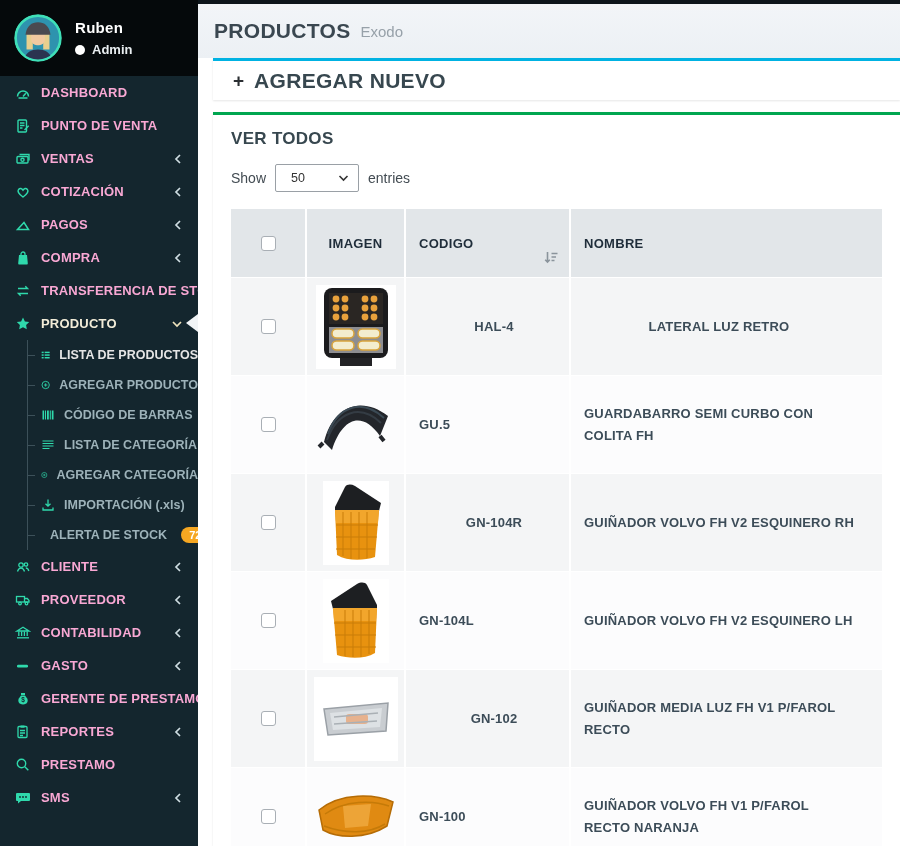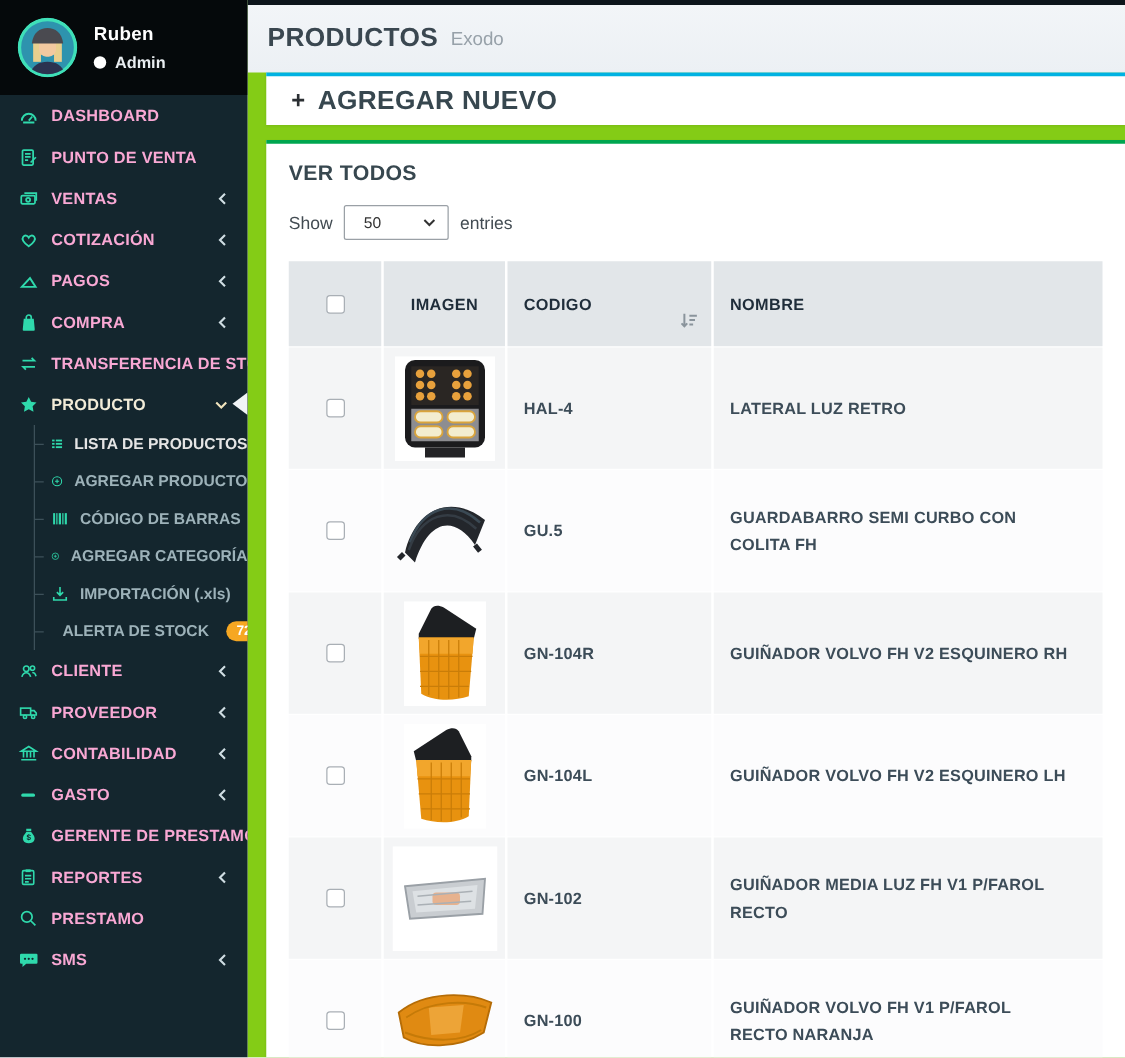--- a/index.html
+++ b/index.html
@@ -26,21 +26,21 @@
   .si { height:30px; display:flex; align-items:center; gap:9px; padding-left:13px; position:relative; cursor:pointer; }
   .si::before { content:""; position:absolute; left:0; top:50%; width:7px; height:1px; background:#3c5059; }
   .si .lbl { color:#9db2b9; font-size:12.5px; font-weight:bold; white-space:nowrap; }
   .si.active .lbl { color:#e5e5e5; }
   .badge { background:#f6a722; color:#fff; font-size:11px; font-weight:bold; border-radius:10px; padding:2px 8px; margin-left:5px; }
 
   .notch { position:absolute; right:0; top:314px; width:0; height:0;
            border-top:9px solid transparent; border-bottom:9px solid transparent; border-right:12px solid #f1f4f6; }
 
   
-  .main { flex:1; display:flex; flex-direction:column; background:#84cc16; overflow:hidden; }
+  .main { flex:1; display:flex; flex-direction:column; background:#ffffff; overflow:hidden; }
   .topstrip { height:4px; background:#0d151b; flex:none; }
   .pagehead { height:54px; flex:none; background:linear-gradient(#f2f5f8,#ecf0f4); display:flex; align-items:center; padding:0 16px; gap:10px; }
   .pagehead .title { font-size:21px; font-weight:bold; color:#3a4750; letter-spacing:.3px; }
   .pagehead .sub { font-size:15px; color:#97a1a9; }
 
   .panel-add { margin-left:15px; background:#fff; border-top:3px solid #00b2e2; height:42px;
                display:flex; align-items:center; padding:0 20px; gap:10px; box-shadow:0 1px 2px rgba(0,0,0,.10); cursor:pointer; }
   .panel-add .plus { font-size:19px; font-weight:bold; color:#2b2f33; line-height:1; }
   .panel-add .txt { font-size:21px; font-weight:bold; color:#37474f; letter-spacing:.3px; }
 
@@ -60,21 +60,21 @@
   .hc { background:#e2e6e9; height:68px; display:flex; align-items:center; position:relative; }
   .hc .htxt { font-size:13px; font-weight:bold; color:#1f2d3a; letter-spacing:.3px; }
   .hc.c-check, .hc.c-img { justify-content:center; }
   .hc.c-code, .hc.c-name { padding-left:13px; }
   .sorticon { position:absolute; right:10px; bottom:8px; }
 
   .bc { height:97px; display:flex; align-items:center; }
   .bc.c-check, .bc.c-img { justify-content:center; }
   .bc.c-code, .bc.c-name { padding-left:13px; }
   .bc.c-name { padding-right:28px; }
-  .r-odd { background:#f4f5f6; }
+  .r-odd { background:#f4f5f6;justify-content:center; }
   .r-even { background:#fcfcfd; }
   .ctext { font-size:13px; font-weight:600; color:#3c4c58; letter-spacing:.2px; line-height:1.65; }
 
   .cb { width:15px; height:15px; border:1.5px solid #a9afb5; border-radius:3px; background:#fff; cursor:pointer; }
   .thumb { display:block; }
 </style>
 </head>
 <body>
 
 <div class="sidebar">
@@ -210,20 +210,26 @@
       <svg width="14" height="14" viewBox="0 0 14 14">
           <g fill="#2fd9ac">
             <rect x="1.5" y="2.5" width="1.6" height="9"></rect>
             <rect x="4" y="2.5" width="1" height="9"></rect>
             <rect x="6" y="2.5" width="1.8" height="9"></rect>
             <rect x="8.8" y="2.5" width="1" height="9"></rect>
             <rect x="10.8" y="2.5" width="1.7" height="9"></rect>
           </g>
         </svg>
       <span class="lbl">CÓDIGO DE BARRAS</span>
+    </div>
+    <div class="si">
+      <svg width="14" height="14" viewBox="0 0 14 14" fill="none" stroke="#2fd9ac" stroke-width="1.2">
+          <path d="M1.5 3h11M1.5 5.5h11M1.5 8h11M1.5 10.5h7"></path>
+        </svg>
+      <span class="lbl">LISTA DE CATEGORÍA</span>
     </div>
     <div class="si">
       <svg width="14" height="14" viewBox="0 0 14 14" fill="none" stroke="#2fd9ac" stroke-width="1.3">
           <circle cx="7" cy="7" r="5.5"></circle>
           <path d="M7 4.5v5M4.5 7h5"></path>
         </svg>
       <span class="lbl">AGREGAR CATEGORÍA</span>
     </div>
     <div class="si">
       <svg width="14" height="14" viewBox="0 0 14 14" fill="none" stroke="#2fd9ac" stroke-width="1.3">

